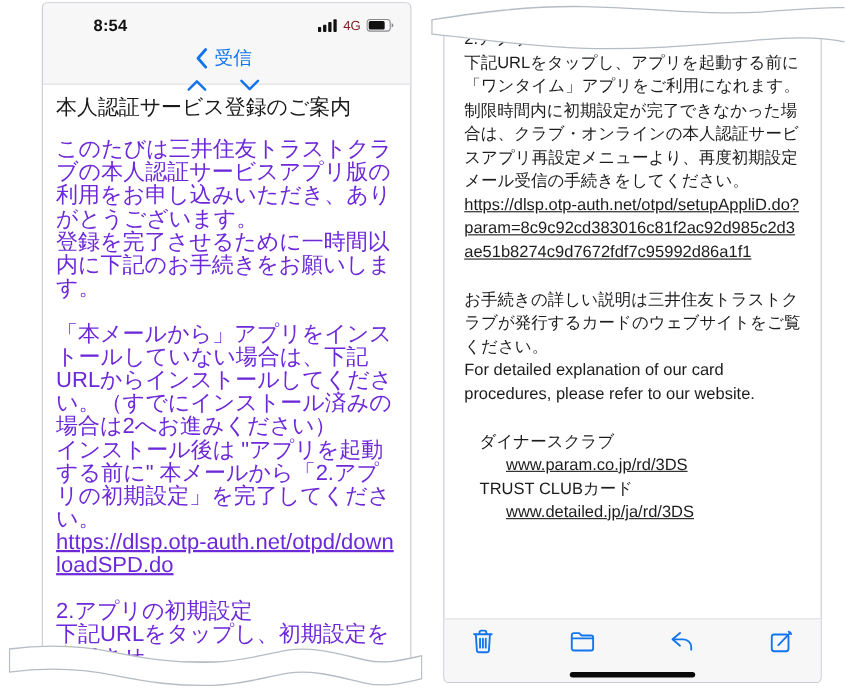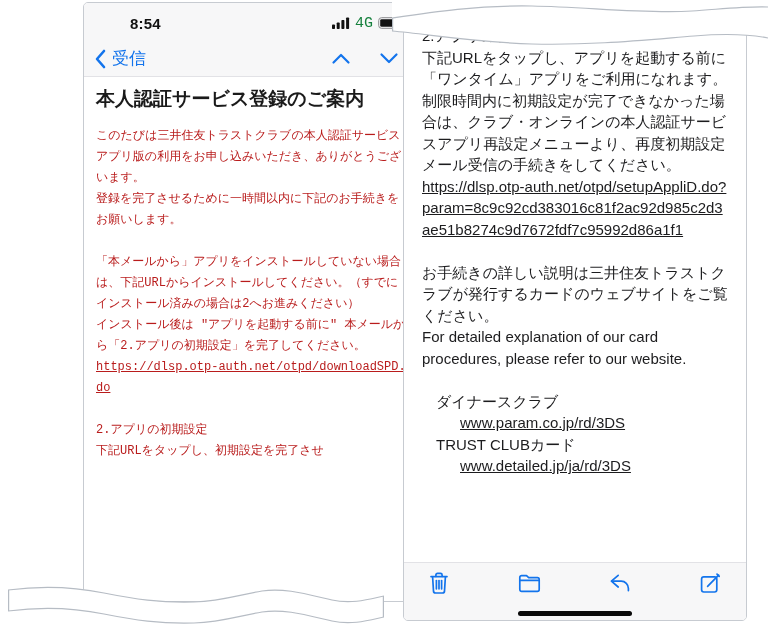--- a/index.html
+++ b/index.html
@@ -8,45 +8,45 @@
     background:#ffffff;
     font-family:"Liberation Sans","DejaVu Sans",sans-serif;
     color:#111;
     -webkit-font-smoothing:antialiased;
   }
   .phone{
     position:absolute;background:#fff;
     border:1px solid #c7cbd1;box-sizing:border-box;
     overflow:hidden;z-index:1;
   }
-  .left-phone{left:38px;top:2px;width:336px;height:600px;border-radius:5px 5px 0 0;margin-left:45px;}
+  .left-phone{left:38px;top:2px;width:336px;height:600px;border-radius:5px 5px 0 0;}
   .right-phone{left:403px;top:10px;width:344px;height:611px;border-radius:0 0 5px 5px;}
 
   
   .statusbar{
     height:38px;background:#f7f7f8;display:flex;align-items:center;
     justify-content:space-between;padding:2px 14px 0 46px;box-sizing:border-box;
   }
   .time{font-size:15px;font-weight:700;letter-spacing:.2px;}
   .status-right{display:flex;align-items:center;gap:5px;}
-  .net-label{font-size:15px;color:#15803d;font-family:Liberation Mono, monospace;}
+  .net-label{font-size:12px;color:#7f1d1d;}
 
   
   .navbar{
     height:36px;background:#f7f7f8;border-bottom:1px solid #e2e2e6;
     display:flex;align-items:center;justify-content:space-between;
-    padding:0 16px 0 10px;box-sizing:border-box;
+    padding:0 16px 0 10px;box-sizing:border-box;flex-direction:column;
   }
   .nav-back{display:flex;align-items:center;gap:6px;color:#1374ec;font-size:17px;cursor:default;}
   .nav-arrows{display:flex;align-items:center;gap:22px;}
 
   
   .mail-content{position:absolute;left:0;right:0;top:74px;bottom:0;padding:8px 12px 0;box-sizing:border-box;}
-  .subject{font-size:19px;font-weight:700;line-height:28px;margin:0 0 13px 0;color:#1a1a1a;}
-  .mail-content p{margin:0;font-size:12px;line-height:21px;color:#b91c1c;font-family:Liberation Mono, monospace;}
+  .subject{font-size:19px;font-weight:400;line-height:28px;margin:0 0 13px 0;color:#1a1a1a;}
+  .mail-content p{margin:0;font-size:20px;line-height:21px;color:#6d28d9;}
   .mail-content .gap{height:21px;}
 
   
   .mail-content2{position:absolute;left:0;right:0;top:0;bottom:58px;padding:14px 18px 0;box-sizing:border-box;}
   .mail-content2 p{margin:0;font-size:15px;line-height:21.5px;color:#1c1c1e;}
   .mail-content2 .gap{height:21.5px;}
 
   .link{color:#1567e2;text-decoration:underline;word-break:break-all;cursor:pointer;}
   .indent1{padding-left:14px;}
   .indent2{padding-left:38px;}

